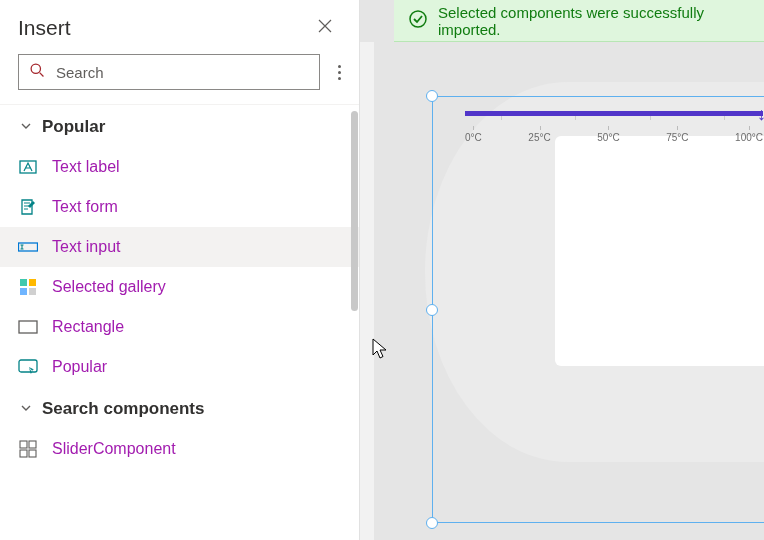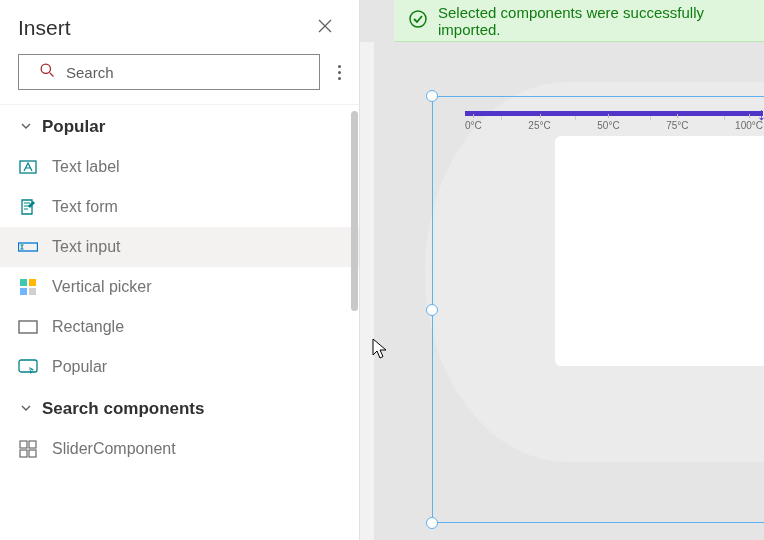--- a/index.html
+++ b/index.html
@@ -5,35 +5,35 @@
 * { box-sizing: border-box; margin: 0; padding: 0; font-family: "Segoe UI", -apple-system, sans-serif; }
 body { width: 764px; height: 540px; overflow: hidden; display: flex; background: #fff; position: relative; }
 
 
 .left-panel { width: 360px; height: 100%; border-right: 1px solid #e1e1e1; display: flex; flex-direction: column; position: relative; }
 .panel-header { display: flex; align-items: center; justify-content: space-between; padding: 16px 22px 14px 18px; }
 .panel-title { font-size: 21px; font-weight: 400; color: #323130; }
 .close-x { width: 20px; height: 20px; cursor: pointer; color: #605e5c; }
 
 .search-row { display: flex; align-items: center; gap: 18px; padding: 0 18px 14px 18px; }
-.search-box { flex: 1; height: 36px; border: 1px solid #8a8886; display: flex; align-items: center; padding: 0 20px; gap: 10px; }
+.search-box { flex: 1; height: 36px; border: 1px solid #8a8886; display: flex; align-items: center; padding: 0 10px; gap: 10px; }
 .search-box input { border: none; outline: none; font-size: 15px; flex: 1; background: transparent; }
 .search-box input::placeholder { color: #605e5c; }
 .more-dots { color: #605e5c; letter-spacing: 0; font-size: 18px; line-height: 4px; display:flex; flex-direction:column; gap:3px; cursor:pointer;}
 .more-dots span{width:3px;height:3px;background:#605e5c;border-radius:50%;}
 
 .list-area { flex: 1; overflow: hidden; position: relative; border-top: 1px solid #f3f2f1;}
 .section-header { display: flex; align-items: center; gap: 10px; padding: 12px 18px 10px 20px; }
 .section-header .chev { color: #605e5c; }
 .section-header .label { font-size: 17px; font-weight: 600; color: #323130; }
 
 .item { display: flex; align-items: center; gap: 14px; padding: 10px 18px 10px 18px; cursor: pointer; }
 .item.hover { background: #f3f2f1; }
 .item .icon-wrap { width: 20px; height: 20px; display: flex; align-items: center; justify-content: center; flex-shrink:0;}
-.item .label { font-size: 16px; color: #737373; font-weight: 400; }
+.item .label { font-size: 16px; color: #a21caf; font-weight: 400; }
 
 
 .fake-scrollbar { position: absolute; right: 1px; top: 6px; width: 7px; height: 200px; background: #c8c8c8; border-radius: 4px; }
 
 
 .right-area { flex: 1; height: 100%; background: #e5e5e5; position: relative; overflow: hidden; }
 
 
 .banner { position: absolute; top: 0; left: 0; right: 0; height: 42px; background: #dff6dd; display: flex; align-items: center; padding: 8px 14px; gap: 10px; color: #107c10; border-bottom: 1px solid #b8e6b4; z-index:5;margin-left:34px;}
 .banner .msg { color: #107c10; font-size: 15px; }
@@ -45,21 +45,21 @@
 .selection { position: absolute; left: 72px; top: 54px; width: 360px; height: 427px; border: 1.5px solid #5eb0ef; }
 .selection::after{content:"";}
 .handle { width: 12px; height: 12px; border: 1.5px solid #5eb0ef; background: #fff; border-radius: 50%; position: absolute; }
 .h-tl { top:-7px; left:-7px; }
 .h-bl { bottom:-7px; left:-7px; }
 .h-ml { top:50%; left:-7px; transform:translateY(-50%);}
 
 .slider-preview { position:absolute; top:14px; left:32px; right:28px; }
 .slider-track { height:5px; background:#5135c9; position: relative; }
 .slider-arrow { position:absolute; right:-3px; top:-7px; font-size:18px; color:#5135c9; }
-.ticks { display:flex; justify-content:space-between; margin-top:4px; }
+.ticks { display:flex; justify-content:space-between; margin-top:16px; }
 .tick { font-size:10px; color:#6b6b6b; position:relative;}
 .tick::before{content:"";position:absolute;top:-6px;left:50%;width:1px;height:4px;background:#bbb;}
 .subtick-row{position:absolute;top:5px;left:0;right:0;height:4px;}
 .subtick{position:absolute;top:0;width:1px;height:4px;background:#ccc;}
 
 .white-card { position:absolute; top:94px; left:195px; right:-40px; height:230px; background:#fff; border-radius:6px; }
 .bg-shape { position:absolute; top:40px; left:65px; right:-60px; height:380px; background:#ebebeb; border-radius:150px 0 0 150px / 200px 0 0 200px; }
 
 .cursor { position:absolute; left:372px; top:338px; z-index:10;}
 </style>
@@ -137,21 +137,21 @@
 
     <div class="item">
       <span class="icon-wrap">
         <svg width="18" height="18" viewBox="0 0 18 18">
             <rect x="1" y="1" width="7" height="7" fill="#40c8ae"></rect>
             <rect x="10" y="1" width="7" height="7" fill="#ffb900"></rect>
             <rect x="1" y="10" width="7" height="7" fill="#6fb5ff"></rect>
             <rect x="10" y="10" width="7" height="7" fill="#d0d0d0"></rect>
           </svg>
       </span>
-      <span class="label">Vertical picker</span>
+      <span class="label">Selected gallery</span>
     </div>
 
     <div class="item">
       <span class="icon-wrap">
         <svg width="20" height="14" viewBox="0 0 20 14">
             <rect x="1" y="1" width="18" height="12" stroke="#605e5c" stroke-width="1.3" fill="none"></rect>
           </svg>
       </span>
       <span class="label">Rectangle</span>
     </div>

